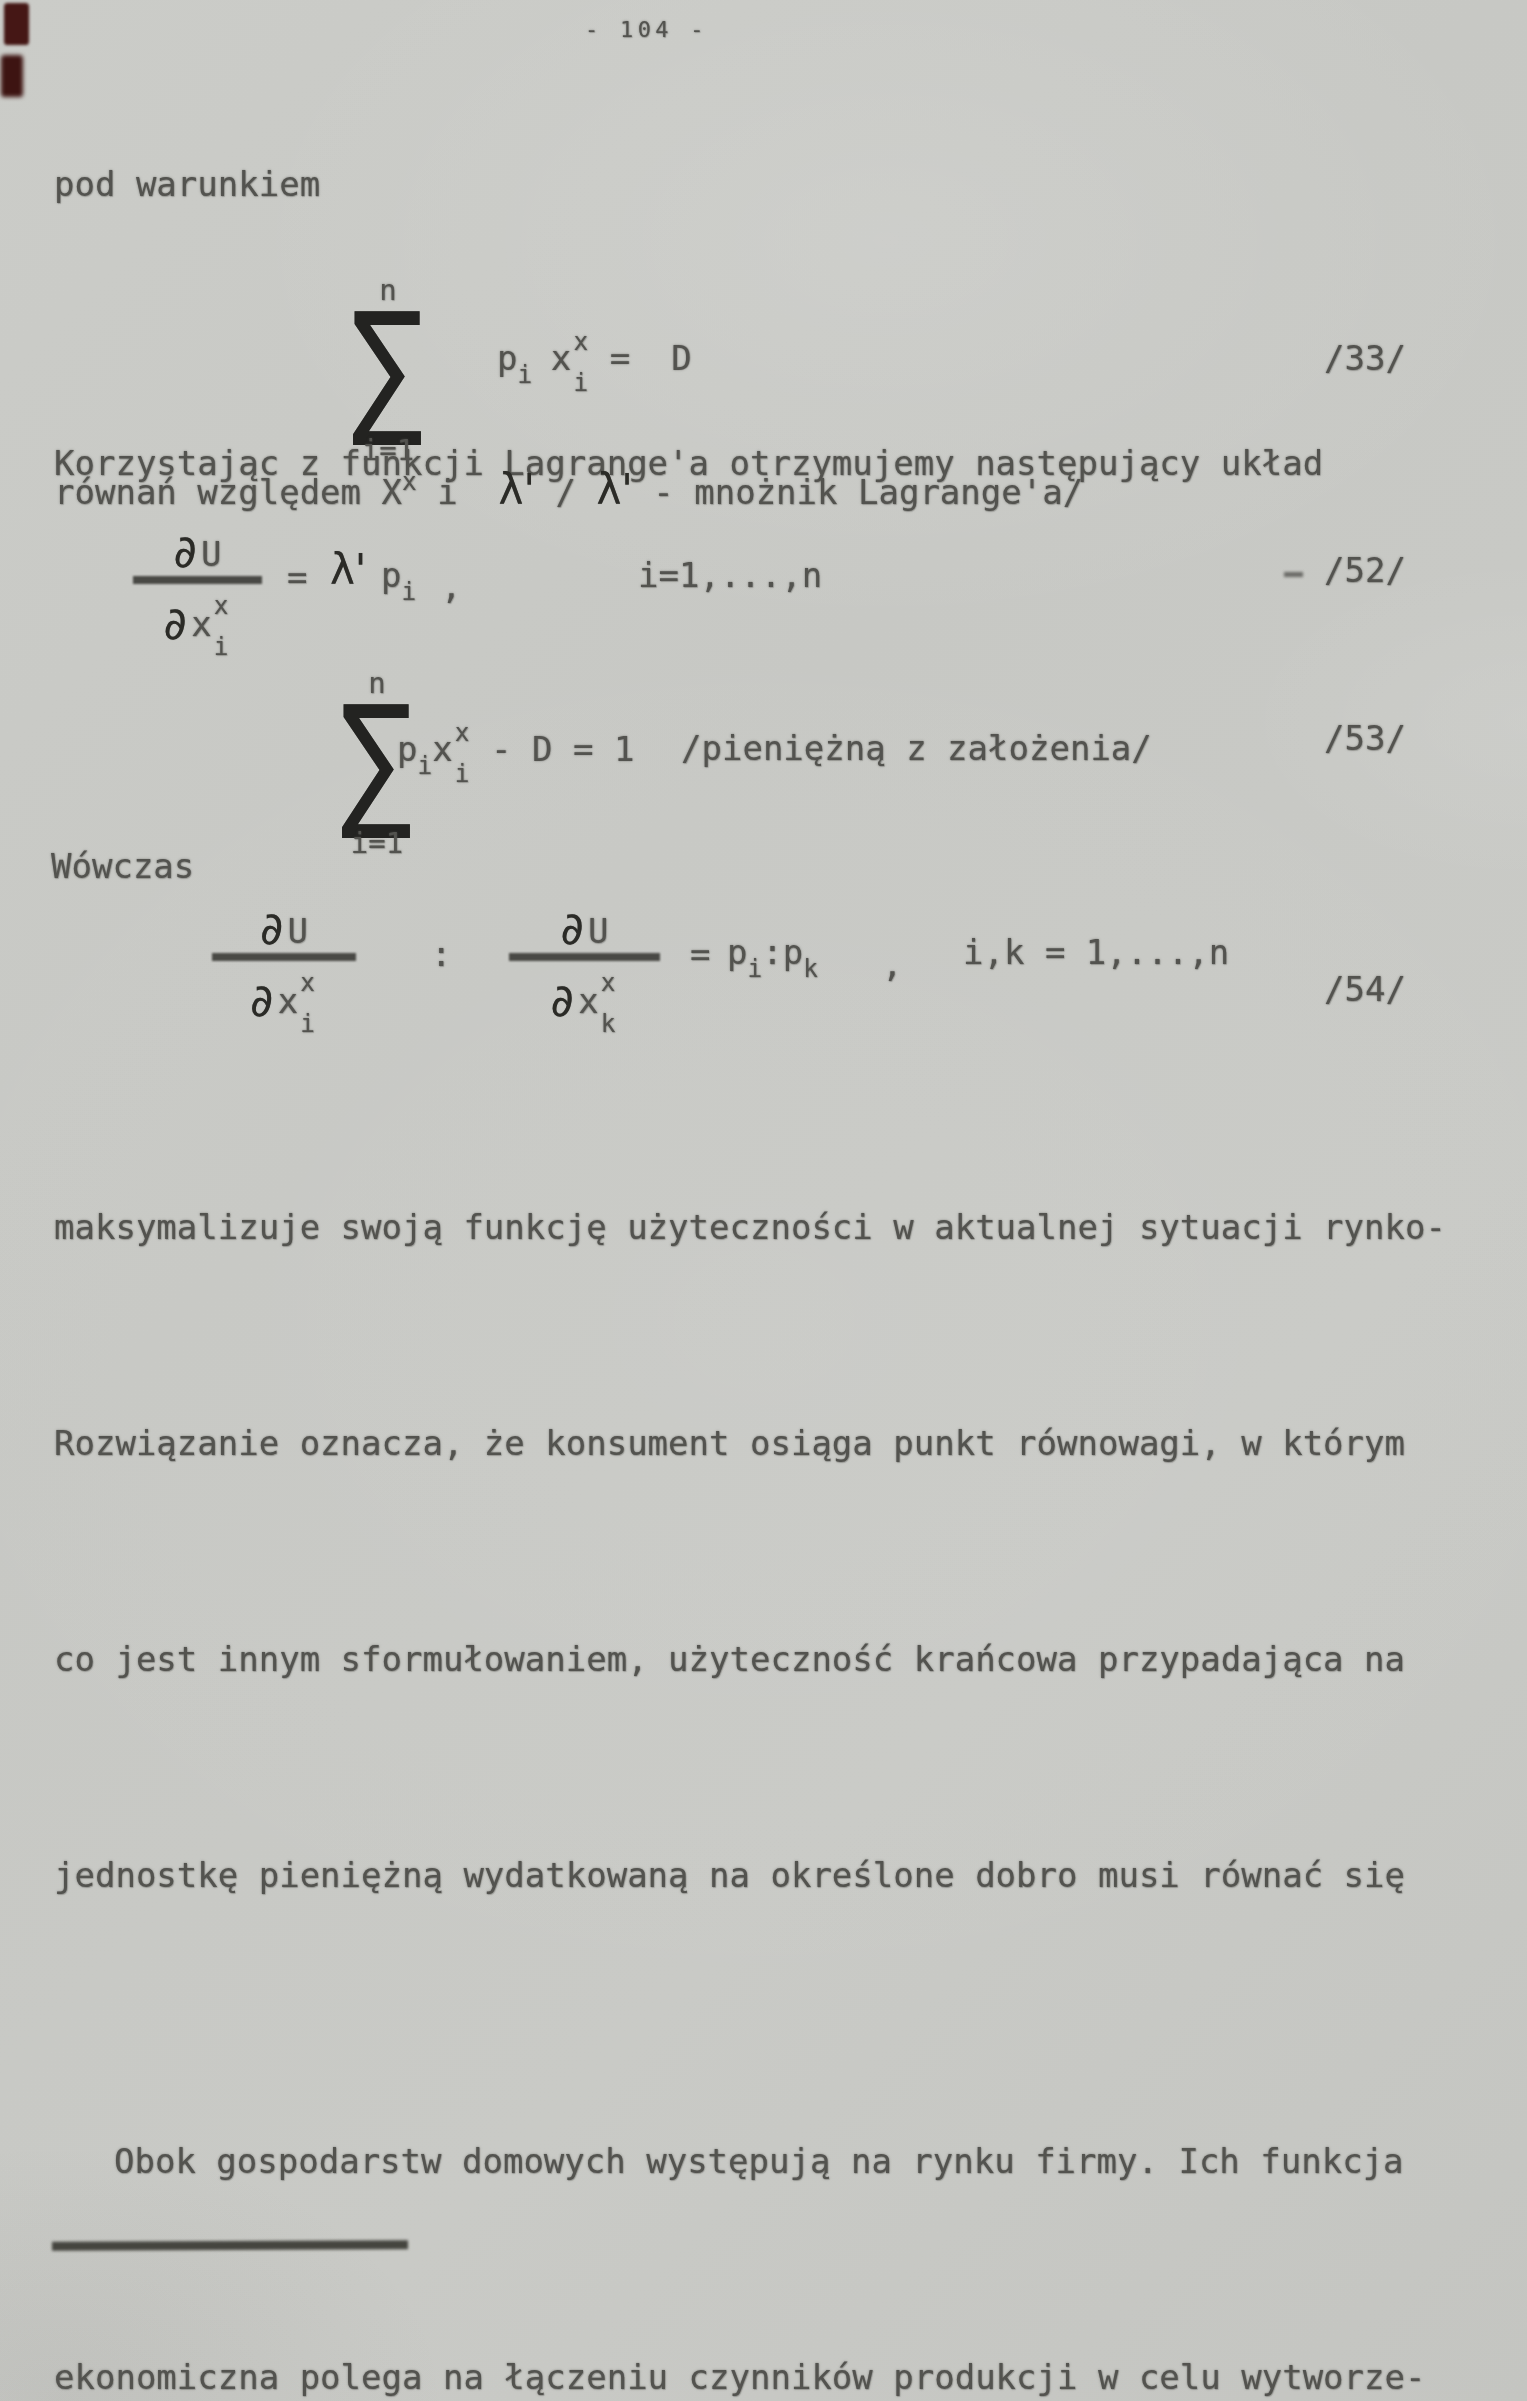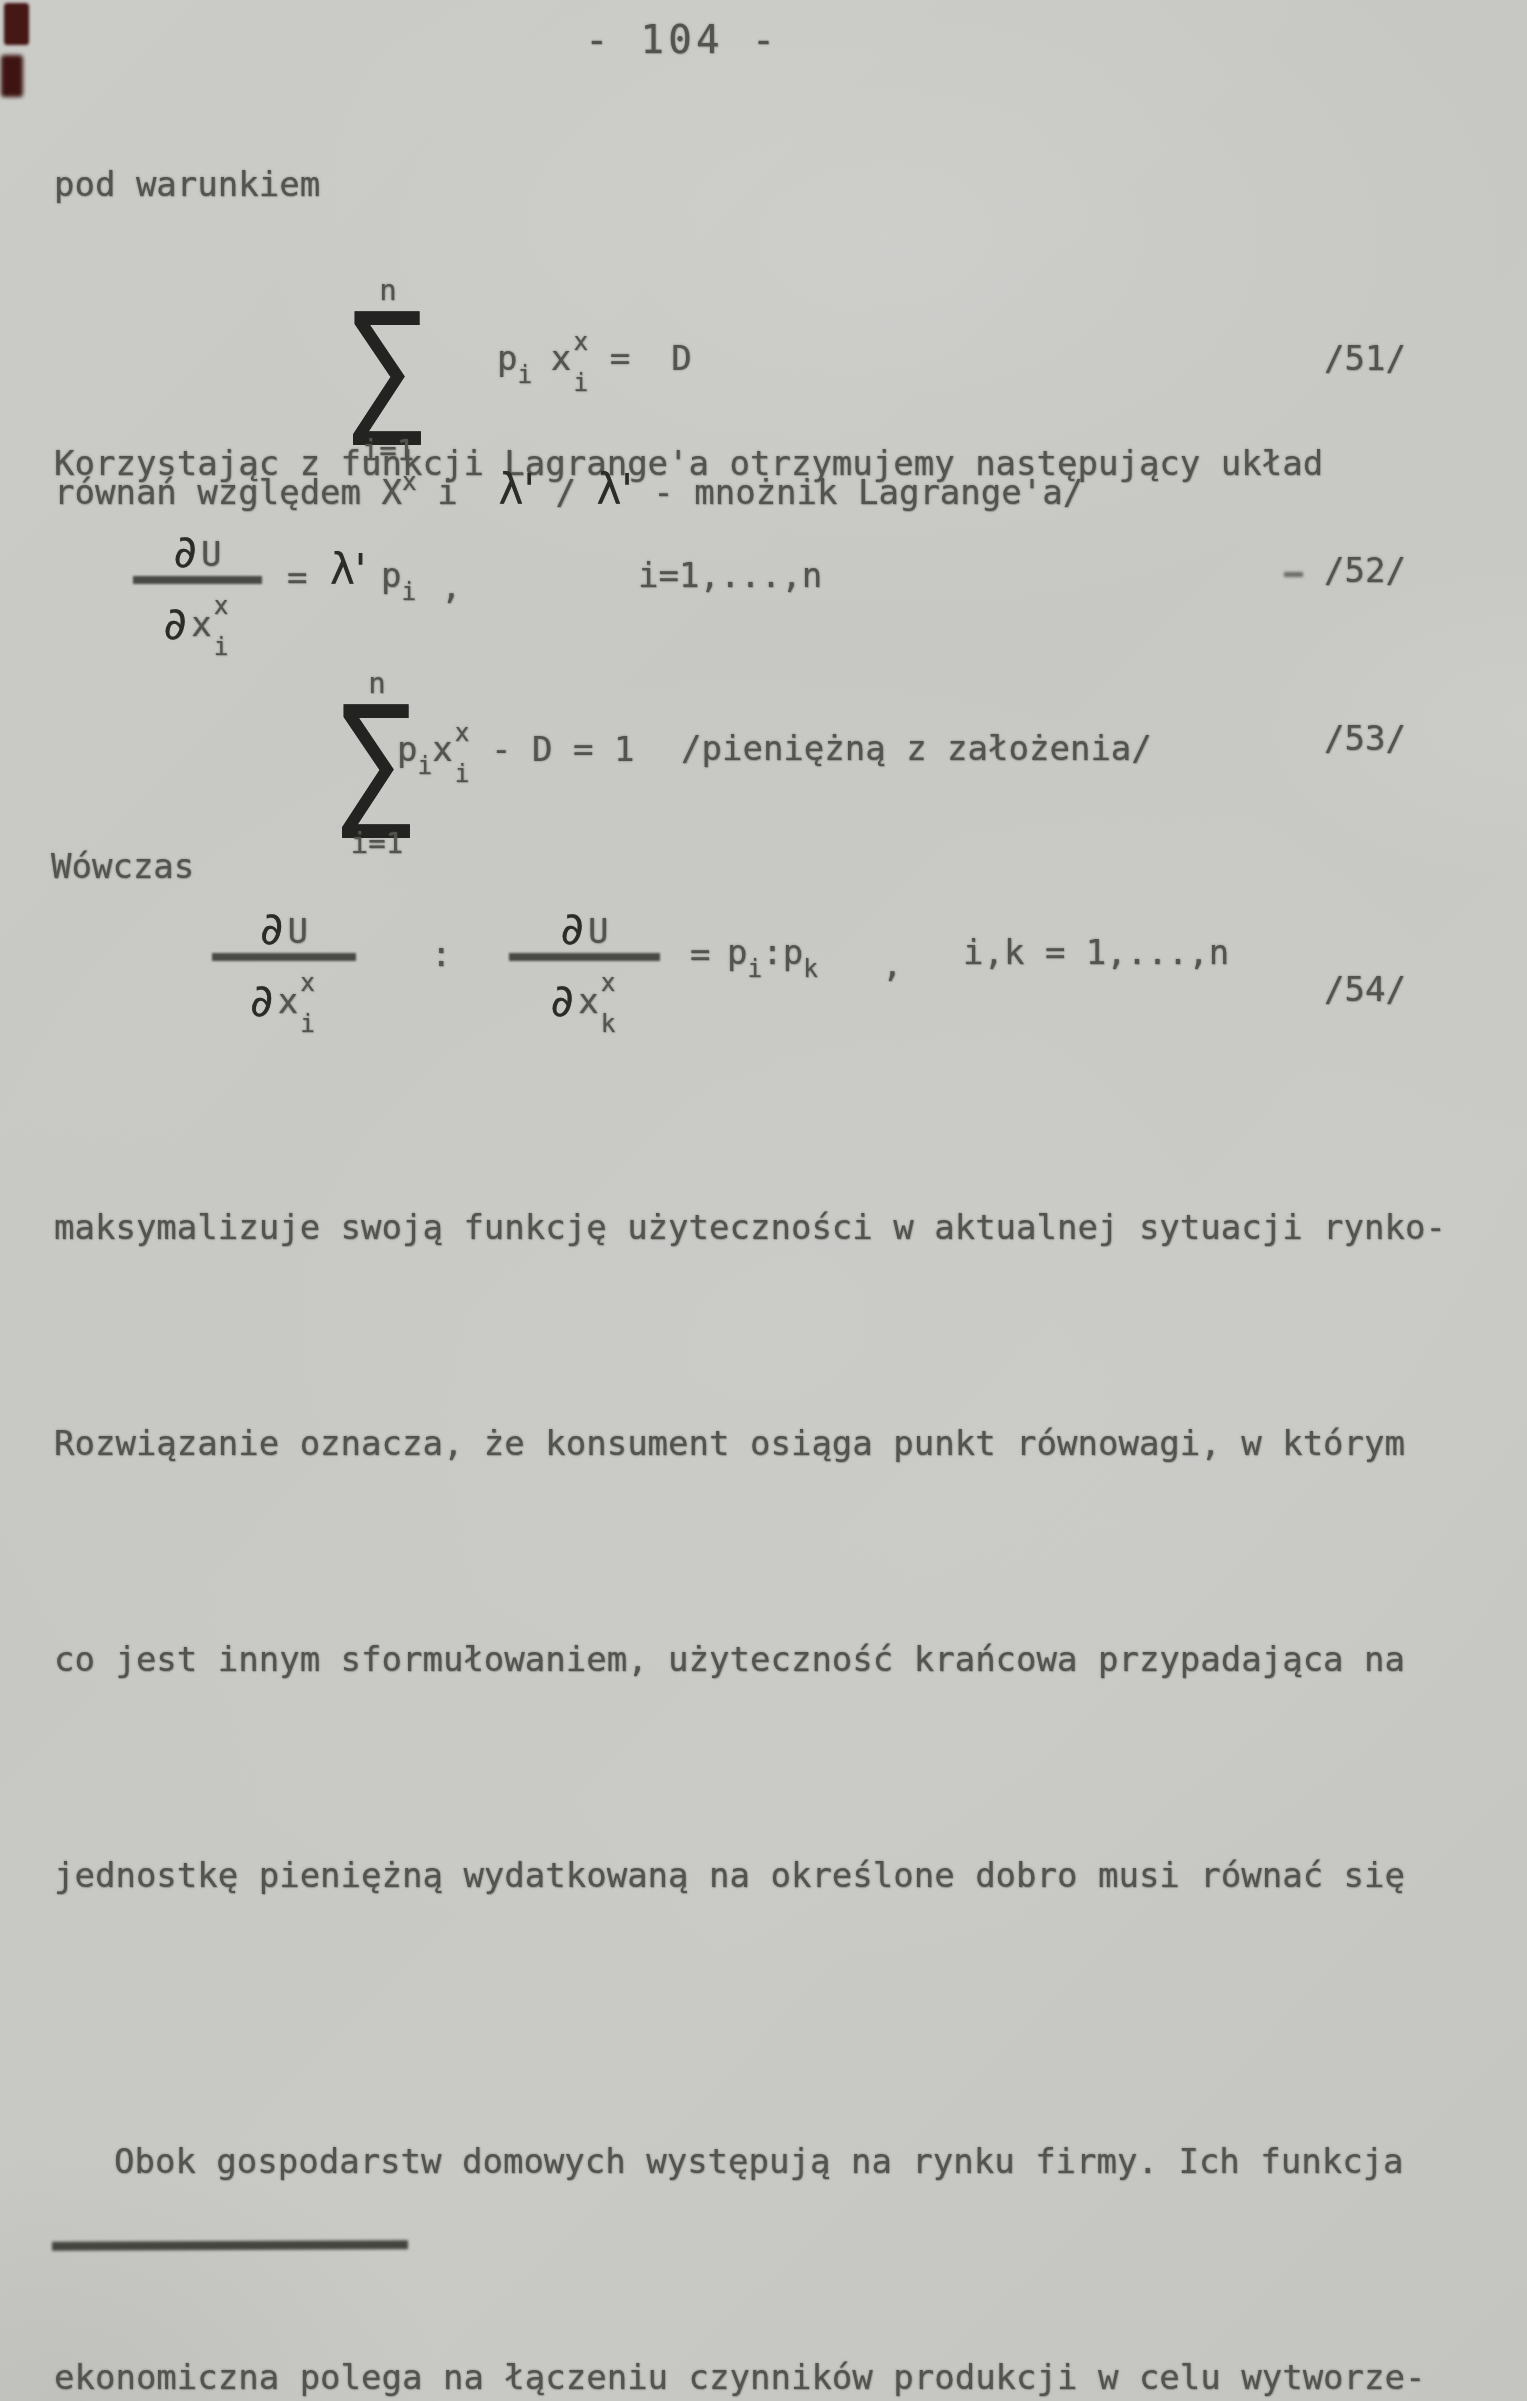--- a/index.html
+++ b/index.html
@@ -24,21 +24,21 @@
     filter:blur(0.4px);
   }
   
   .hand{
     font-family:"DejaVu Sans", sans-serif;
     color:#2b2b27;
     text-shadow:0 0 0.7px rgba(35,35,30,.6);
     filter:blur(0.3px);
   }
   .line{position:absolute;white-space:pre;font-size:34px;}
-  .fs46{font-size:39px;}
+  .fs46{font-size:22px;}
   .sb{font-size:24.4px;position:relative;top:13px;}
   .sp{font-size:24.4px;position:relative;top:-14.4px;}
   .ss{
     display:inline-flex;flex-direction:column;justify-content:space-between;
     height:66px;vertical-align:middle;font-size:24.4px;line-height:1;
     margin:0 2.9px 0 2.2px;position:relative;top:2.9px;
   }
   .gap1{display:inline-block;width:18.7px;}
   .sumcol{position:absolute;display:flex;flex-direction:column;align-items:center;width:122px;text-align:center;}
   .sum-top{font-size:29px;line-height:32px;}
@@ -70,21 +70,21 @@
 
 <div class="line tw" style="left:54px;top:164px;">pod warunkiem</div>
 
 <div>
   <div class="sumcol" style="left:327px;top:274px;">
     <span class="tw sum-top">n</span>
     <span class="hand sum-sym">∑</span>
     <span class="tw sum-bot">i=1</span>
   </div>
   <div class="line tw" style="left:497px;top:327px;"><span>p</span><span class="sb">i</span><span class="gap1"></span><span>x</span><span class="ss"><span>x</span><span>i</span></span><span class="gap1"></span><span>=  D</span></div>
-  <div class="line tw eqlabel" style="top:338px;">/51/</div>
+  <div class="line tw eqlabel" style="top:338px;">/33/</div>
 </div>
 
 <div class="line tw" style="left:54px;top:395px;margin-top:48px;">Korzystając z funkcji Lagrange'a otrzymujemy następujący układ</div>
 <div class="line tw" style="left:54px;top:465px;"><span>równań względem X</span><span class="sp">x</span><span> i  </span><span class="hand lam">λ'</span><span> / </span><span class="hand lam">λ'</span><span> - mnożnik Lagrange'a/</span></div>
 
 <div>
   <div class="frac" style="left:133px;top:519px;width:129px;">
     <span class="num">
         <span class="hand pd">∂</span>
         <span class="tw" style="font-size:34px;">U</span>

